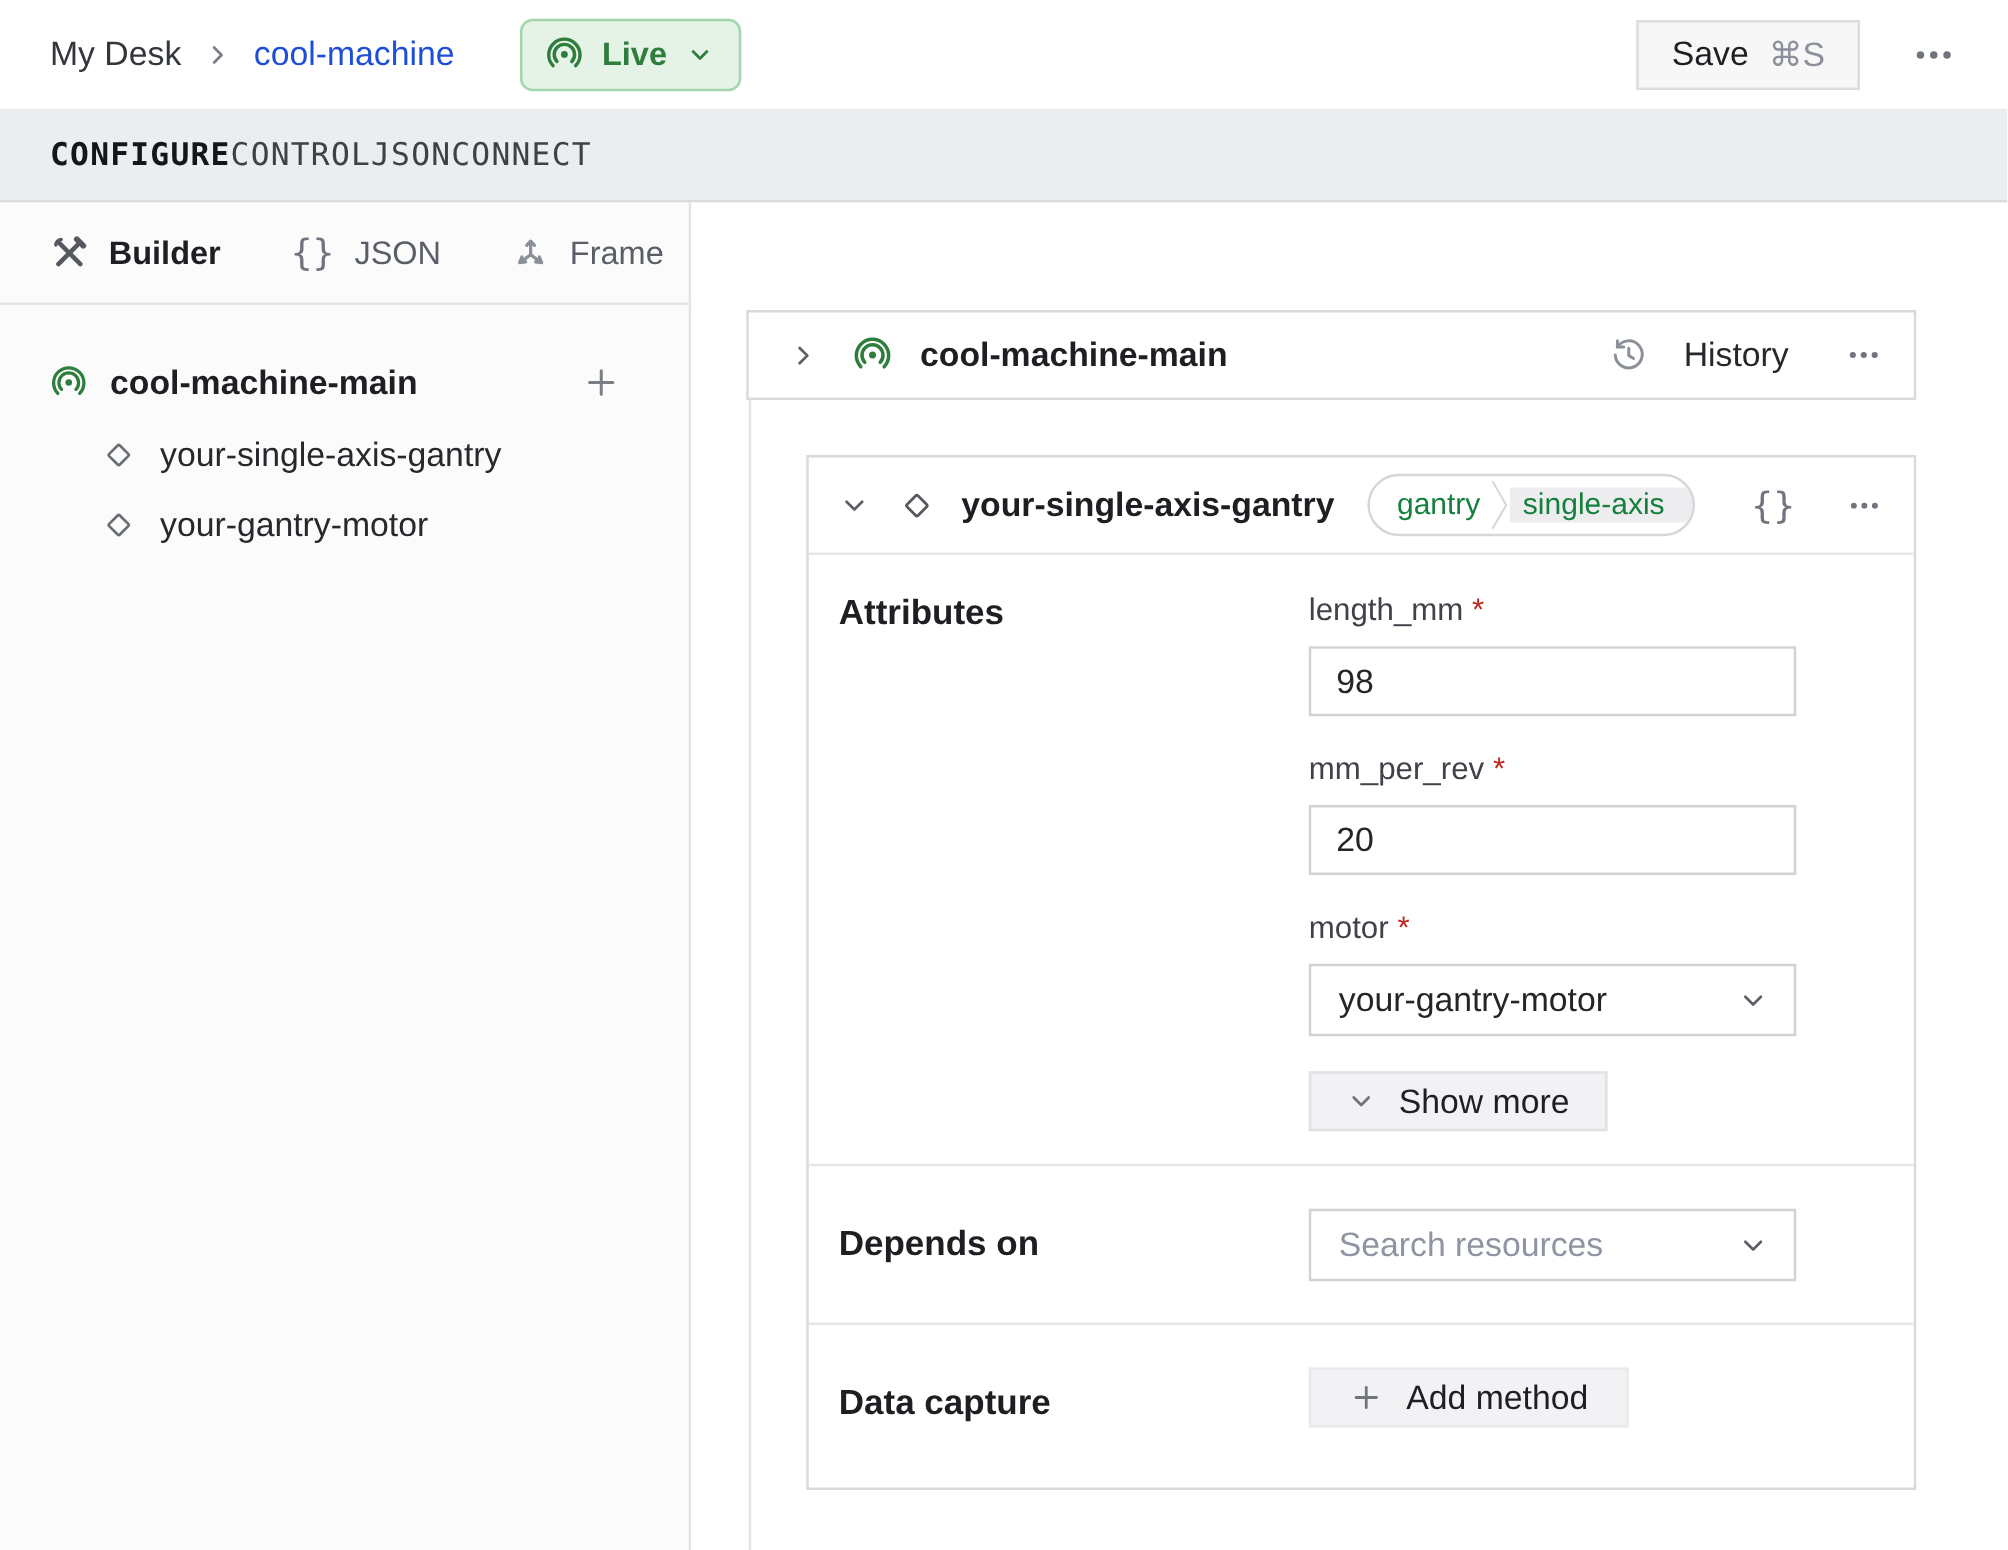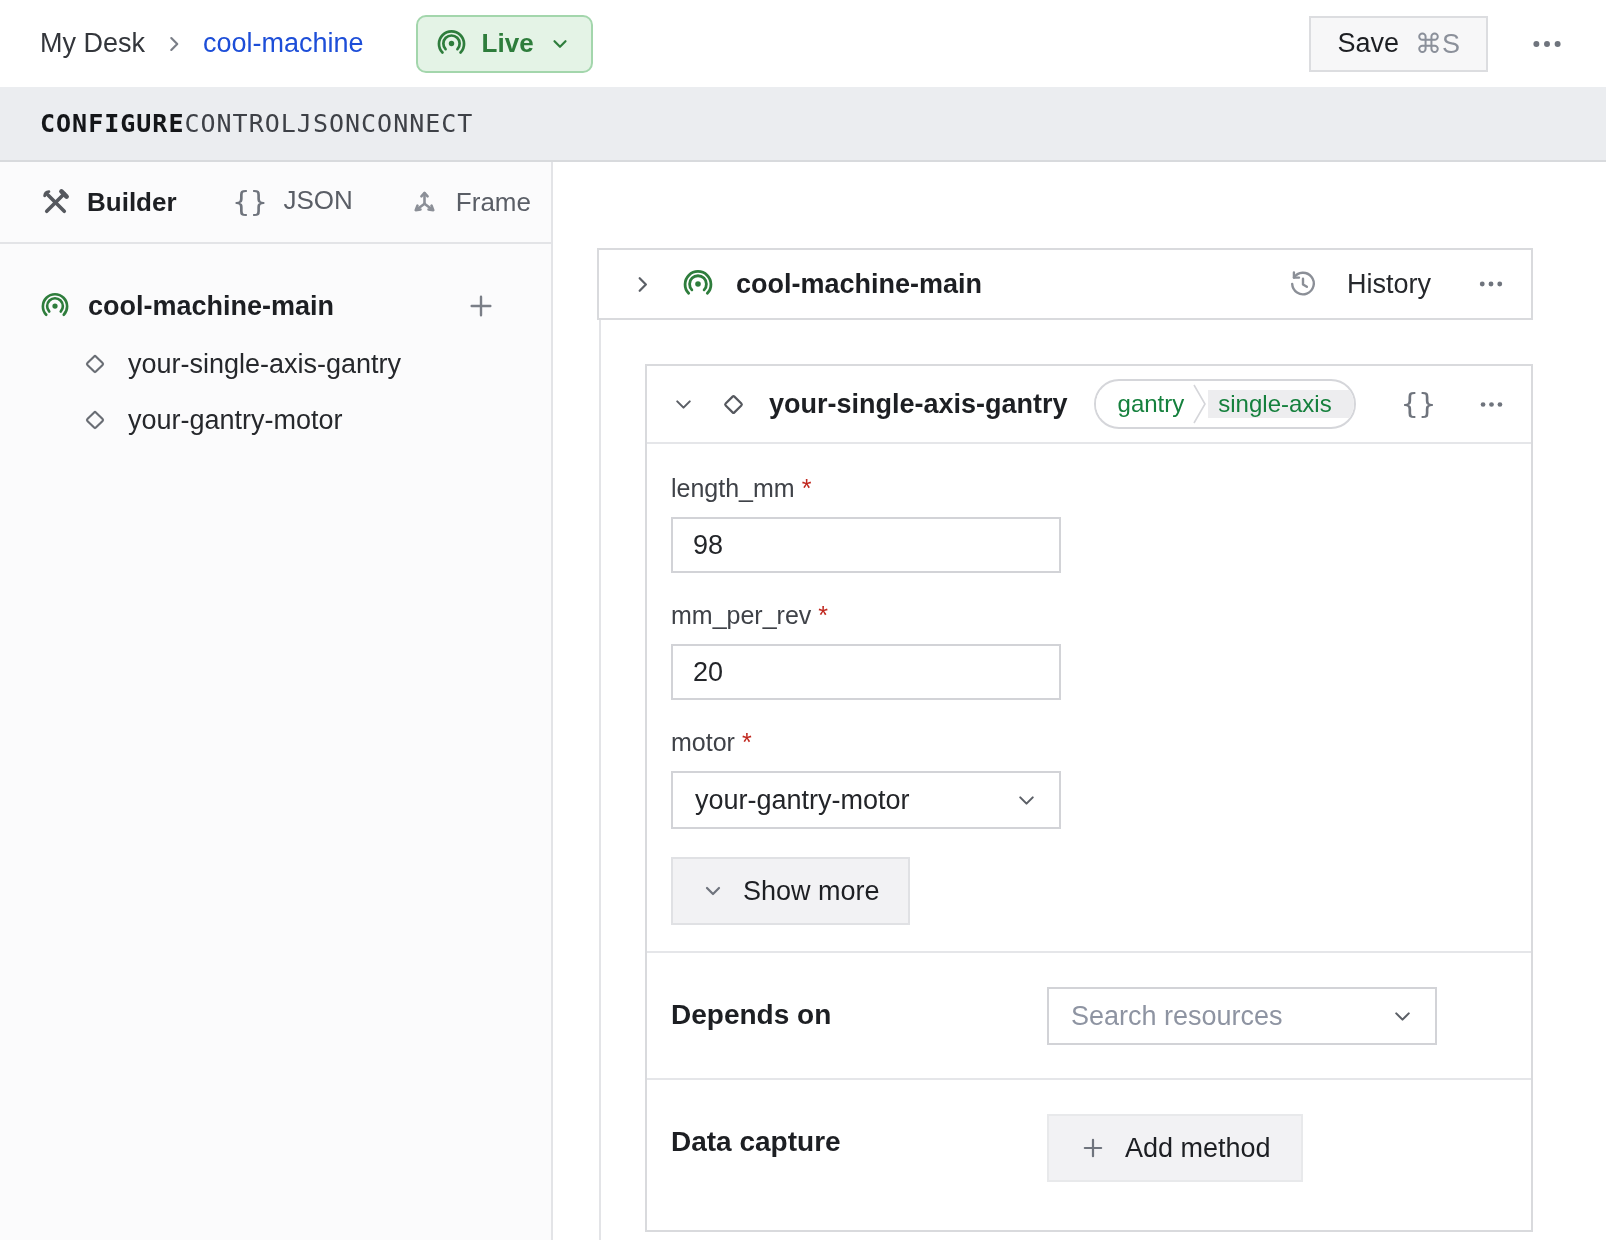--- a/index.html
+++ b/index.html
@@ -29,21 +29,21 @@
     font-family:"DejaVu Sans Mono", monospace; font-size:25px; letter-spacing:1px; color:#3e4147; box-sizing:border-box; }
   .tab { cursor:pointer; }
   .tab.active { font-weight:700; color:#141619; }
 
   
   .bodyrow { flex:1; display:flex; min-height:0; }
 
   
   .sidebar { width:553px; flex:0 0 553px; background:#fbfbfc; border-right:2px solid #e3e4e7; box-sizing:border-box; }
   .sidebar-modes { height:82px; border-bottom:2px solid #e3e4e7; display:flex; align-items:center; padding:0 40px; box-sizing:border-box; }
-  .mode { display:flex; gap:16px; font-size:26px; color:#5a5e66; margin-right:56px; cursor:pointer; }
+  .mode { display:flex; align-items:center; gap:16px; font-size:26px; color:#5a5e66; margin-right:56px; cursor:pointer; }
   .mode.active { font-weight:700; color:#1d1f23; }
   .json-glyph { font-family:"DejaVu Sans Mono", monospace; font-size:29px; color:#6f747d; font-weight:400; }
   .tree { padding:34px 24px 0 40px; }
   .tree-root { display:flex; align-items:center; gap:18px; height:56px; cursor:pointer; }
   .tree-root-label { font-size:27px; font-weight:700; color:#1d1f23; }
   .tree-add { margin-left:auto; margin-right:30px; }
   .tree-child { display:flex; align-items:center; gap:18px; height:52px; margin-top:4px; padding-left:40px; font-size:27px; color:#26282c; cursor:pointer; }
 
   
   .main { flex:1; position:relative; background:#fff; }
@@ -71,21 +71,21 @@
   .sec-cap { padding:34px 28px 48px 24px; }
 
   .field { margin-bottom:28px; }
   .field-label { font-size:25px; color:#3f4248; margin-bottom:14px; }
   .req { color:var(--required-red,#c0271e); margin-left:7px; }
   .text-input { display:block; width:100%; box-sizing:border-box; height:56px; border:2px solid #d2d3d7; background:#fff;
     font-size:27px; font-family:inherit; color:#232529; padding:0 20px; border-radius:0; outline:none; }
   .selectbox { height:58px; border:2px solid #d2d3d7; background:#fff; display:flex; align-items:center; justify-content:space-between;
     padding:0 20px 0 22px; font-size:27px; color:#232529; box-sizing:border-box; cursor:pointer; }
   .selectbox .placeholder { color:#8e94a2; }
-  .ghost-btn { height:68px; display:inline-flex; align-items:center; gap:18px; padding:0 28px; background:#f2f2f4;
+  .ghost-btn { height:48px; display:inline-flex; align-items:center; gap:18px; padding:0 28px; background:#f2f2f4;
     border:2px solid #e0e1e4; font-size:27px; color:#1d1f23; font-family:inherit; cursor:pointer; }
   .ghost-btn.soft { border-color:#e8e9eb; padding:0 30px; }
   .show-more-wrap { margin-top:0; }
 
   svg { display:block; }
 </style>
 </head>
 <body>
 
 <div class="app">
@@ -270,20 +270,21 @@
               <svg width="27" height="27" viewBox="0 0 24 24" fill="currentColor">
                   <circle cx="4.5" cy="12" r="2.1"></circle>
                   <circle cx="12" cy="12" r="2.1"></circle>
                   <circle cx="19.5" cy="12" r="2.1"></circle>
                 </svg>
             </button>
           </span>
         </div>
 
         <div class="section first">
+          <div class="section-label">Attributes</div>
           <div class="section-body">
             <div class="field">
               <div class="field-label">
                 <span>length_mm</span><span class="req">*</span>
               </div>
               <input class="text-input" type="text" value="98" style="">
             </div>
             <div class="field">
               <div class="field-label">
                 <span>mm_per_rev</span><span class="req">*</span>

